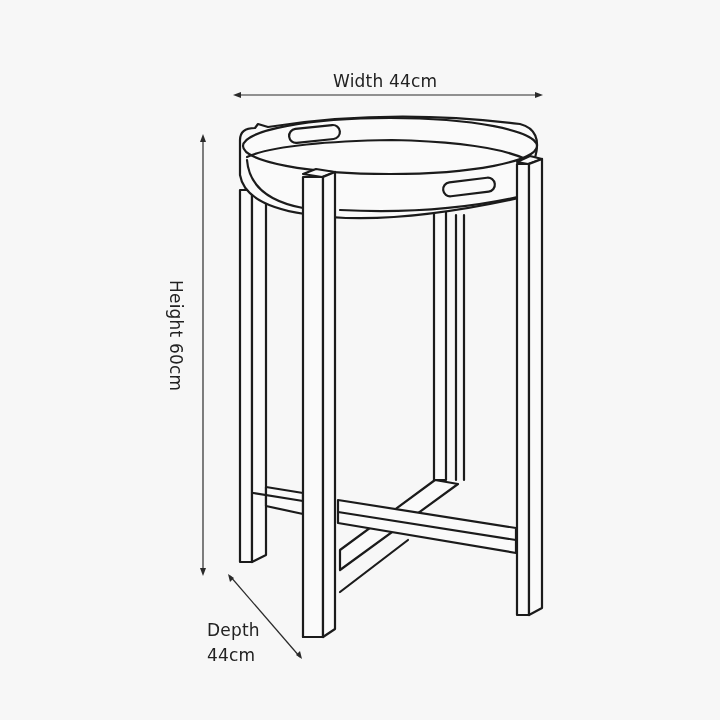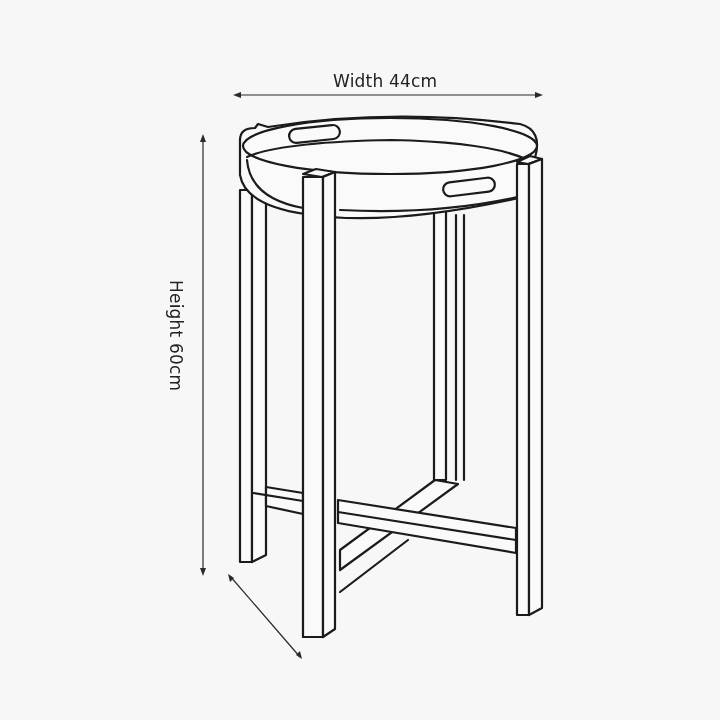--- a/index.html
+++ b/index.html
@@ -78,13 +78,17 @@
     </g>
     <g>
       <polygon class="ln fill" points="517,162 530,156 542,159 528,164"></polygon>
       <rect class="ln fill" x="517" y="164" width="12" height="451"></rect>
       <polygon class="ln fill" points="529,164 542,159 542,608 529,615"></polygon>
     </g>
   </svg>
 
   <div class="label w-label">Width 44cm</div>
   <div class="label h-label">Height 60cm</div>
+  <div class="label d-label">
+    <div>Depth</div>
+    <div>44cm</div>
+  </div>
 </div>
 
 </body></html>

